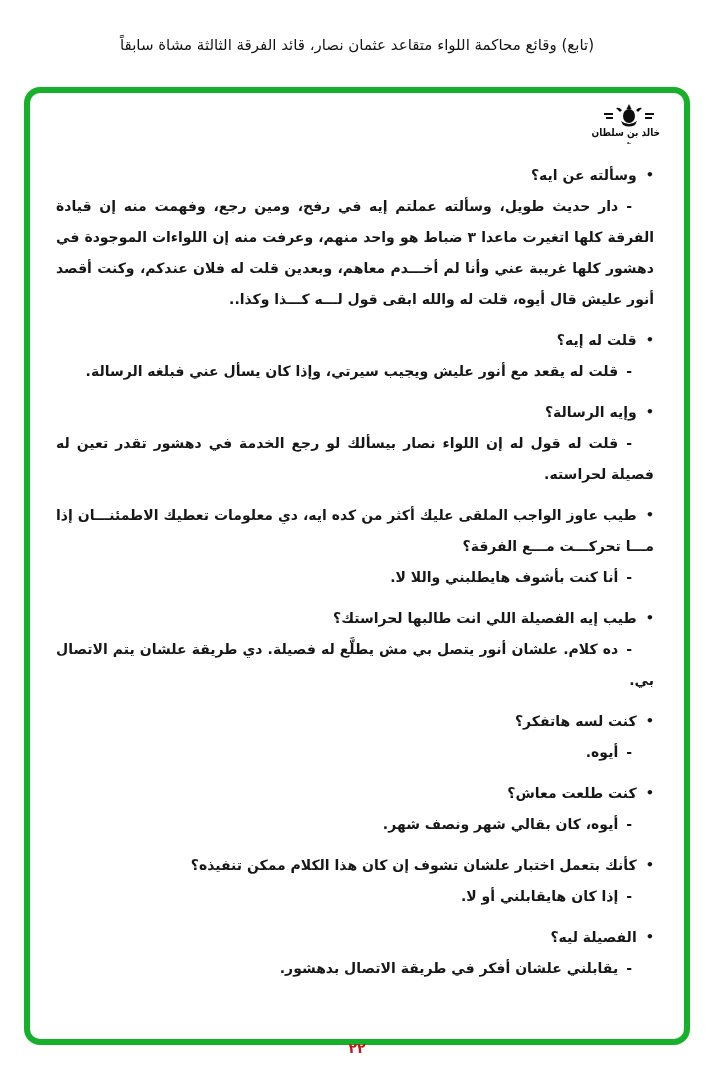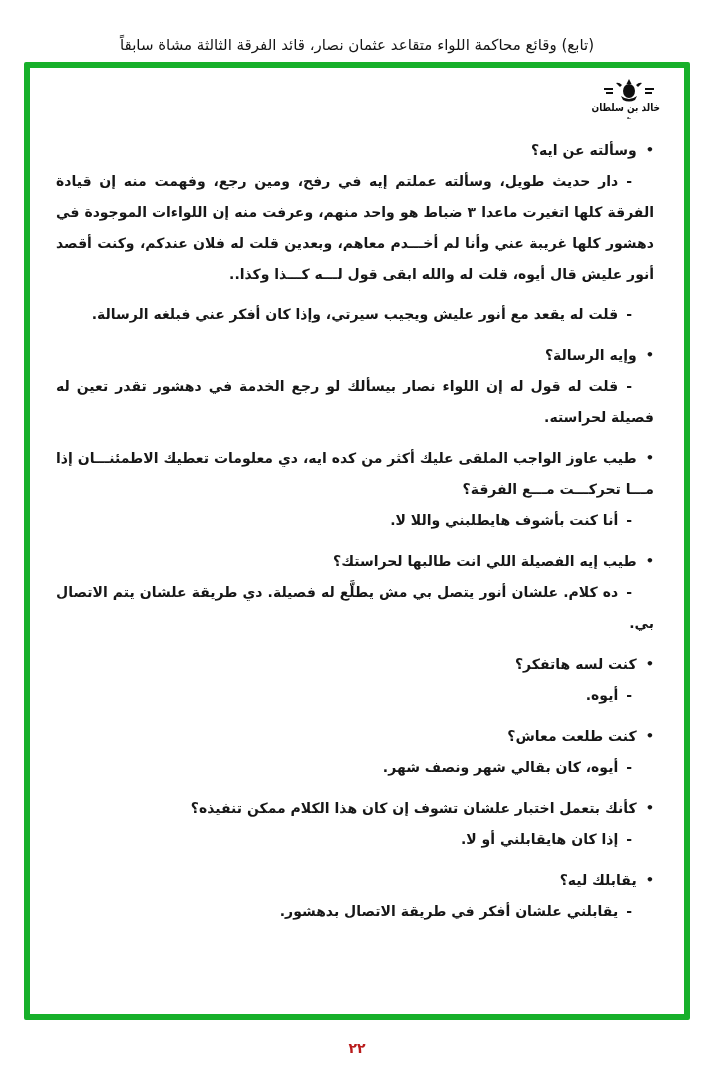--- a/index.html
+++ b/index.html
@@ -18,24 +18,24 @@
     top: 36px; left: 0; right: 0;
     text-align: center;
     direction: rtl;
     font-size: 15px;
     font-weight: 400;
     color: #141414;
   }
 
   .frame {
     position: absolute;
-    left: 24px; top: 62px;
+    left: 24px; top: 87px;
     width: 666px; height: 958px;
     border: 6px solid #17b02a;
-    border-radius: 2px;
+    border-radius: 16px;
     background: #ffffff;
   }
 
   .logo {
     position: absolute;
     top: 10px; right: 24px;
     width: 62px;
     text-align: center;
     color: #0e0e0e;
   }
@@ -116,21 +116,22 @@
     </div>
 
     <div class="content" dir="rtl" lang="ar">
 
         <div class="qa-group">
           <p class="q"><span class="q-marker">•</span><span class="q-text">وسألته عن ايه؟</span></p>
           <p class="a"><span class="a-marker">-</span><span class="a-text">دار حديث طويل، وسألته عملتم إيه في رفح، ومين رجع، وفهمت منه إن قيادة الفرقة كلها اتغيرت ماعدا ٣ ضباط هو واحد منهم، وعرفت منه إن اللواءات الموجودة في دهشور كلها غريبة عني وأنا لم أخـــدم معاهم، وبعدين قلت له فلان عندكم، وكنت أقصد أنور عليش قال أيوه، قلت له والله ابقى قول لـــه كـــذا وكذا..</span></p>
         </div>
 
         <div class="qa-group">
-          <p class="a"><span class="a-marker">-</span><span class="a-text">قلت له يقعد مع أنور عليش ويجيب سيرتي، وإذا كان أفكر عني فبلغه الرسالة.</span></p>
+          <p class="q"><span class="q-marker">•</span><span class="q-text">قلت له إيه؟</span></p>
+          <p class="a"><span class="a-marker">-</span><span class="a-text">قلت له يقعد مع أنور عليش ويجيب سيرتي، وإذا كان يسأل عني فبلغه الرسالة.</span></p>
         </div>
 
         <div class="qa-group">
           <p class="q"><span class="q-marker">•</span><span class="q-text">وإيه الرسالة؟</span></p>
           <p class="a"><span class="a-marker">-</span><span class="a-text">قلت له قول له إن اللواء نصار بيسألك لو رجع الخدمة في دهشور تقدر تعين له فصيلة لحراسته.</span></p>
         </div>
 
         <div class="qa-group">
           <p class="q"><span class="q-marker">•</span><span class="q-text">طيب عاوز الواجب الملقى عليك أكثر من كده ايه، دي معلومات تعطيك الاطمئنـــان إذا مـــا تحركـــت مـــع الفرقة؟</span></p>
           <p class="a"><span class="a-marker">-</span><span class="a-text">أنا كنت بأشوف هايطلبني واللا لا.</span></p>
@@ -151,21 +152,21 @@
           <p class="q"><span class="q-marker">•</span><span class="q-text">كنت طلعت معاش؟</span></p>
           <p class="a"><span class="a-marker">-</span><span class="a-text">أيوه، كان بقالي شهر ونصف شهر.</span></p>
         </div>
 
         <div class="qa-group">
           <p class="q"><span class="q-marker">•</span><span class="q-text">كأنك بتعمل اختبار علشان تشوف إن كان هذا الكلام ممكن تنفيذه؟</span></p>
           <p class="a"><span class="a-marker">-</span><span class="a-text">إذا كان هايقابلني أو لا.</span></p>
         </div>
 
         <div class="qa-group">
-          <p class="q"><span class="q-marker">•</span><span class="q-text">يقابلك ليه؟</span></p>
+          <p class="q"><span class="q-marker">•</span><span class="q-text">الفصيلة ليه؟</span></p>
           <p class="a"><span class="a-marker">-</span><span class="a-text">يقابلني علشان أفكر في طريقة الاتصال بدهشور.</span></p>
         </div>
       </div>
   </div>
 
   <div class="pagenum">٢٢</div>
 
 </div>
 
 </body></html>

